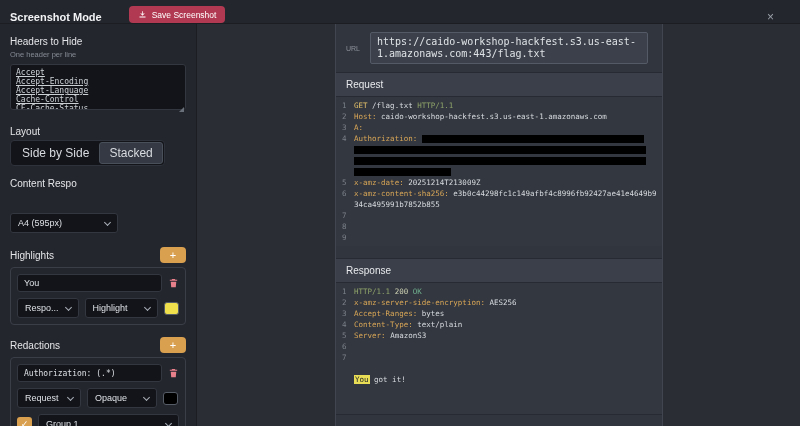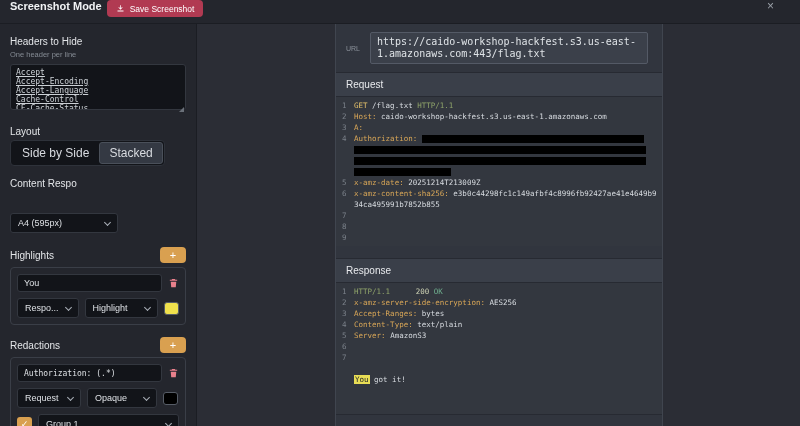--- a/index.html
+++ b/index.html
@@ -7,21 +7,21 @@
   body {
     background:#2b2d35;
     font-family:"Liberation Sans", sans-serif;
     color:#e6e8ea;
     position:relative;
   }
   
   .topbar {
     position:absolute; top:0; left:0; right:0; height:24px;
     background:#24262d; border-bottom:1px solid #1b1d23;
-    display:flex; align-items:flex-start; gap:5px; padding:0 10px; z-index:3;
+    display:flex; align-items:flex-end; gap:27px; padding:0 10px; z-index:3;
   }
   .tb-title { font-size:11px; font-weight:bold; color:#f1f3f5; }
   .save-btn {
     background:#b13a52; border:none; border-radius:4px; height:17px;
     display:flex; align-items:center; gap:5px; padding:0 9px;
     color:#fff; font-size:8.5px; font-family:inherit; cursor:pointer;
   }
   .close-x { margin-left:auto; margin-right:16px; color:#9aa0a8; font-size:12px; line-height:1; cursor:pointer; }
 
   
@@ -93,21 +93,21 @@
     padding:6px 10px; font-family:"Liberation Sans", sans-serif; font-size:10px; color:#e8eaed;
   }
   .code { background:#33373f; padding:3px 0; }
   .code-line { display:flex; min-height:11px; line-height:11px; font-size:7.5px; }
   .ln { width:18px; padding-left:6px; color:#7a8089; flex:none; }
   .lc { flex:1; color:#d8dce1; word-break:break-all; padding-right:4px; }
   .tok-method { color:#e3c06a; }
   .tok-name { color:#d8a657; }
   .tok-plain { color:#d8dce1; }
   .tok-version { color:#8fa36a; }
-  .tok-status { color:#cdd2b4;margin-left:21px; }
+  .tok-status { color:#cdd2b4; }
   .tok-ok { color:#6fae8e; }
   .tok-hl { background:#e8dd55; color:#22242a; padding:0 1px; }
   .tok-redact { display:inline-block; height:8px; background:#000; vertical-align:middle; margin-top:1px; }
   .sec-gap { height:12px; background:#31353e; }
   .resp-code { flex:1; }
   .bottom-strip { height:12px; background:#31353e; border-top:1px solid #272a32; }
 </style>
 </head>
 <body>
 

